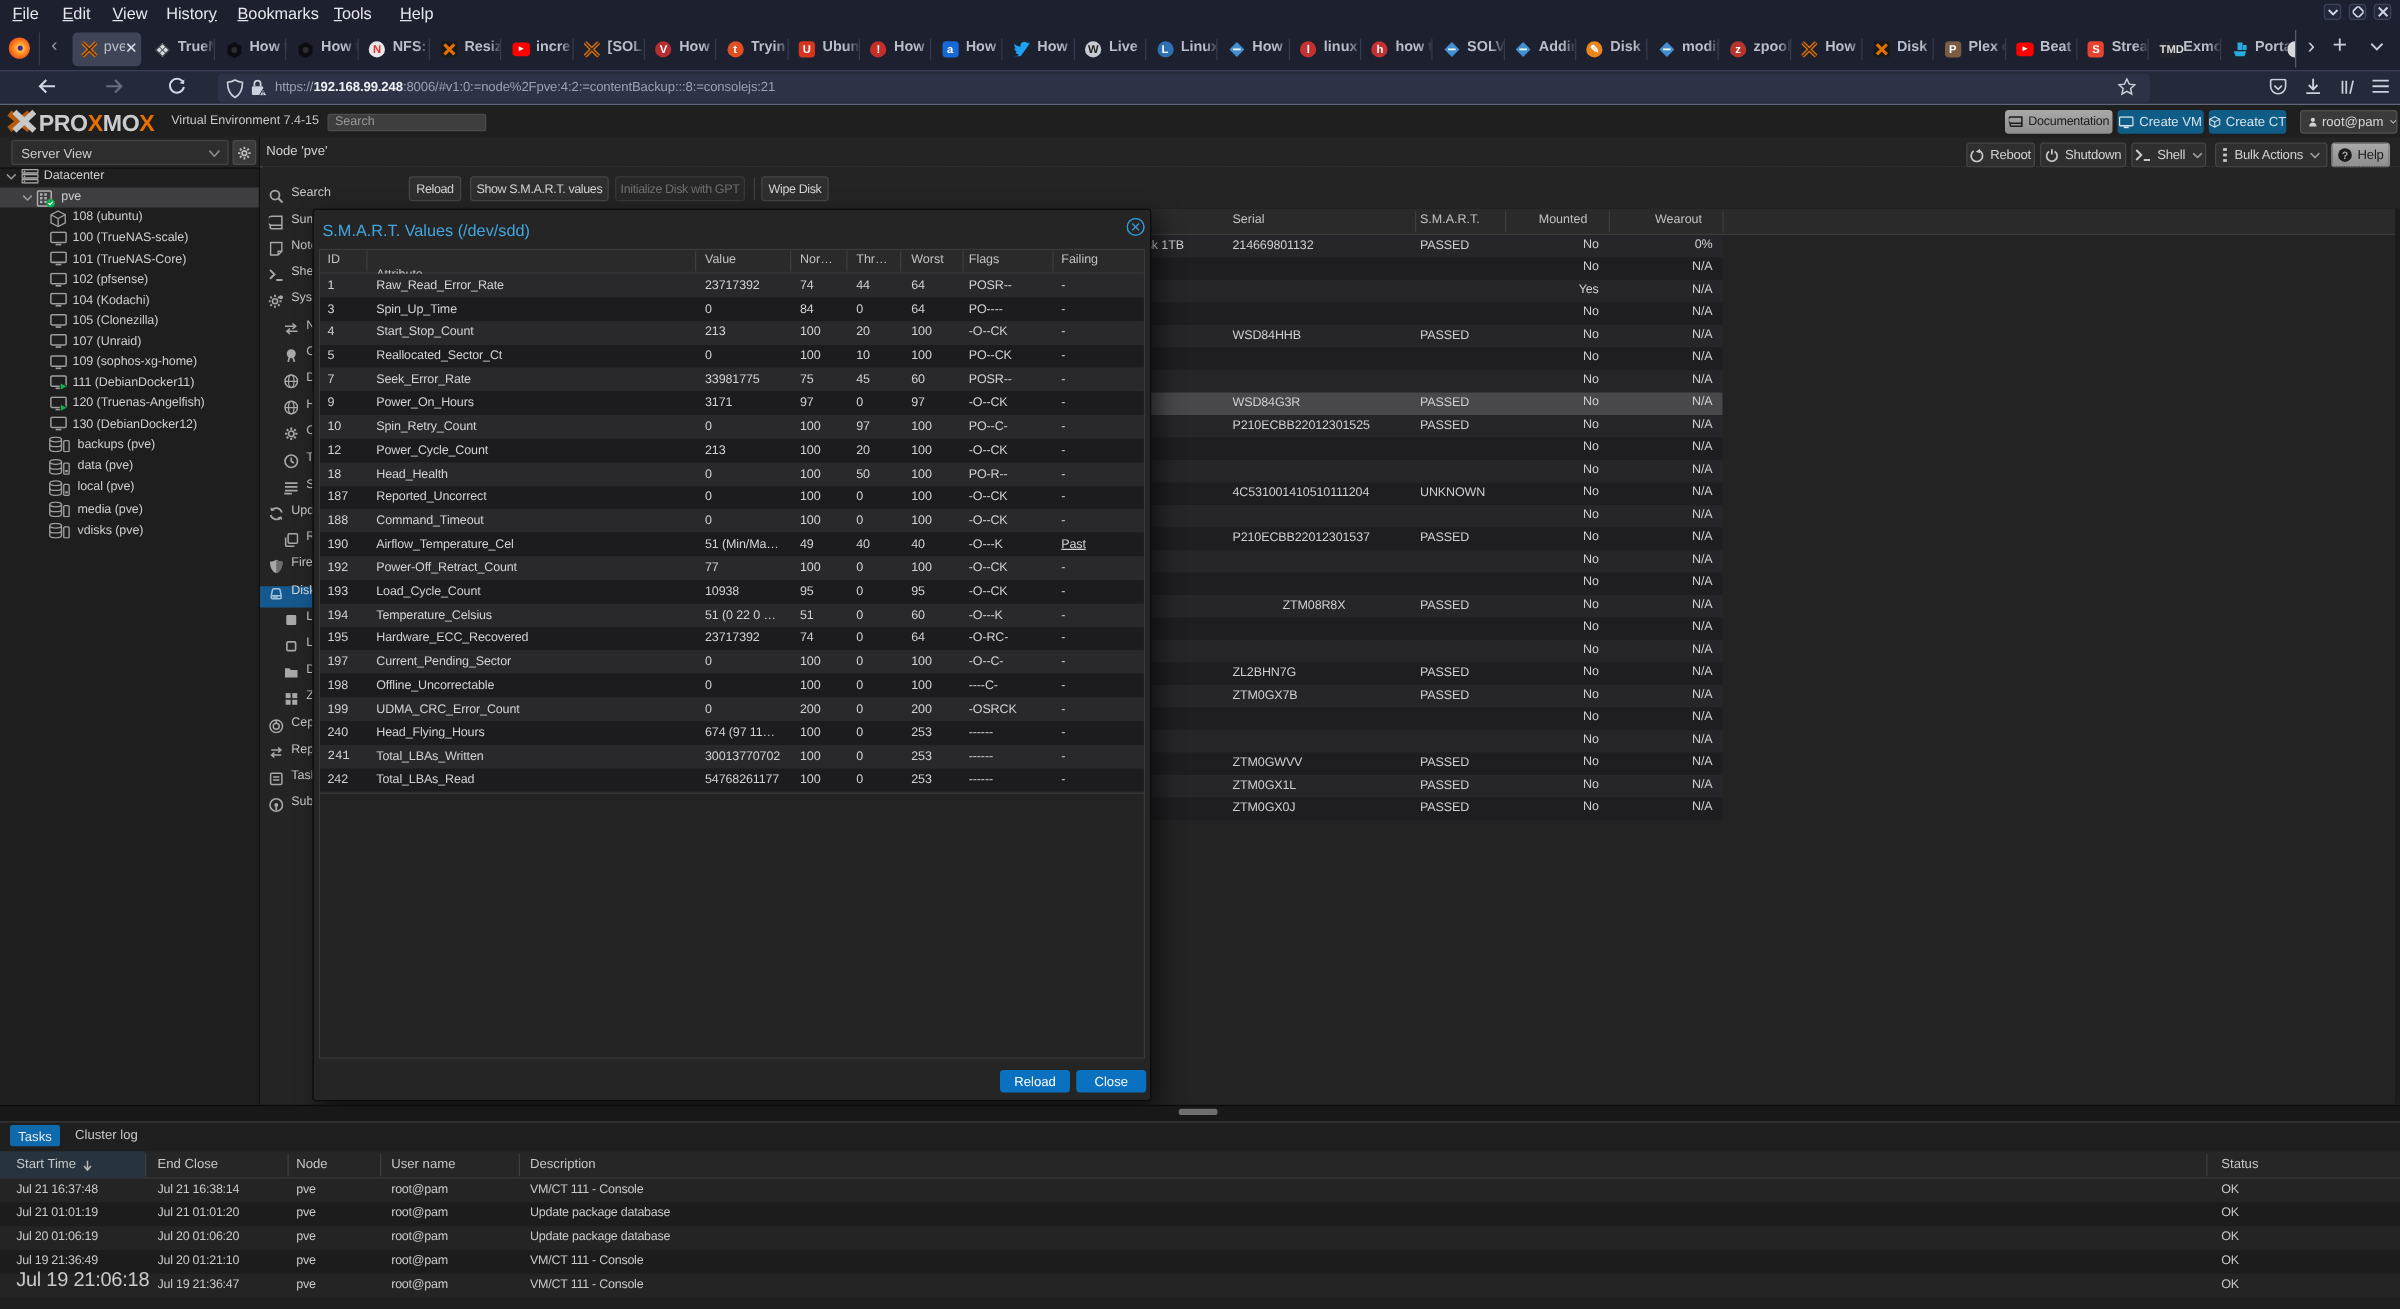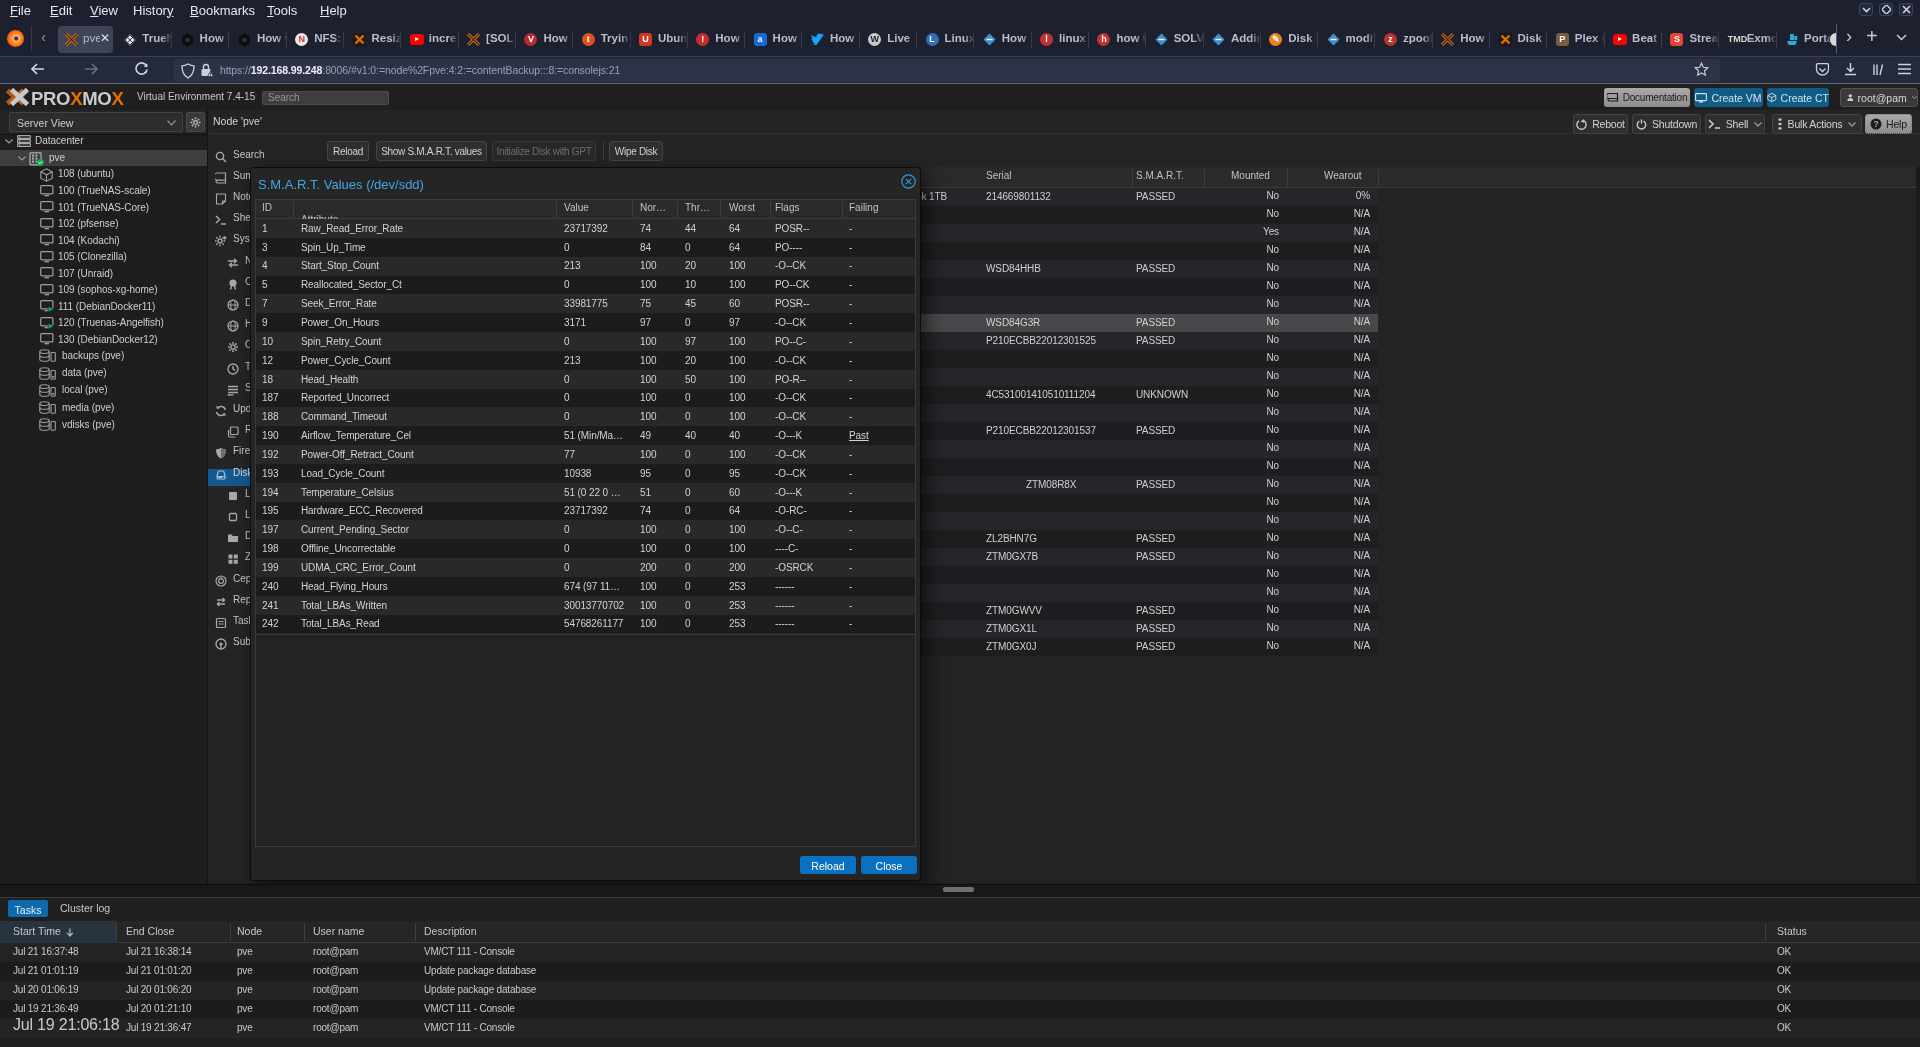--- a/index.html
+++ b/index.html
@@ -1088,21 +1088,21 @@
 <div class="a" style="left:256px;top:576.96px;width:659px;height:18.84px;background:#1c1c1f;"></div>
 <div class="tx" style="left:262px;top:580.76px;font-size:10px;letter-spacing:-0.1px;color:#d2d2d2;">240</div>
 <div class="tx" style="left:301px;top:580.76px;font-size:10px;letter-spacing:-0.1px;color:#d2d2d2;">Head_Flying_Hours</div>
 <div class="tx" style="left:564px;top:580.76px;font-size:10px;letter-spacing:-0.1px;color:#d2d2d2;">674 (97 11…</div>
 <div class="tx" style="left:640px;top:580.76px;font-size:10px;letter-spacing:-0.1px;color:#d2d2d2;">100</div>
 <div class="tx" style="left:685px;top:580.76px;font-size:10px;letter-spacing:-0.1px;color:#d2d2d2;">0</div>
 <div class="tx" style="left:729px;top:580.76px;font-size:10px;letter-spacing:-0.1px;color:#d2d2d2;">253</div>
 <div class="tx" style="left:775px;top:580.76px;font-size:10px;letter-spacing:-0.1px;color:#d2d2d2;">------</div>
 <div class="tx" style="left:849px;top:580.76px;font-size:10px;letter-spacing:-0.1px;color:#d2d2d2;">-</div>
 <div class="a" style="left:256px;top:595.80px;width:659px;height:18.84px;background:#29292c;"></div>
-<div class="tx" style="left:262px;top:599.60px;font-size:10px;letter-spacing:-0.1px;color:#d2d2d2;">241</div>
+<div class="tx" style="left:262px;top:599.60px;font-size:10px;letter-spacing:-0.1px;color:#d2d2d2;font-family:Liberation Mono, monospace;">241</div>
 <div class="tx" style="left:301px;top:599.60px;font-size:10px;letter-spacing:-0.1px;color:#d2d2d2;">Total_LBAs_Written</div>
 <div class="tx" style="left:564px;top:599.60px;font-size:10px;letter-spacing:-0.1px;color:#d2d2d2;">30013770702</div>
 <div class="tx" style="left:640px;top:599.60px;font-size:10px;letter-spacing:-0.1px;color:#d2d2d2;">100</div>
 <div class="tx" style="left:685px;top:599.60px;font-size:10px;letter-spacing:-0.1px;color:#d2d2d2;">0</div>
 <div class="tx" style="left:729px;top:599.60px;font-size:10px;letter-spacing:-0.1px;color:#d2d2d2;">253</div>
 <div class="tx" style="left:775px;top:599.60px;font-size:10px;letter-spacing:-0.1px;color:#d2d2d2;">------</div>
 <div class="tx" style="left:849px;top:599.60px;font-size:10px;letter-spacing:-0.1px;color:#d2d2d2;">-</div>
 <div class="a" style="left:256px;top:614.64px;width:659px;height:18.84px;background:#1c1c1f;"></div>
 <div class="tx" style="left:262px;top:618.44px;font-size:10px;letter-spacing:-0.1px;color:#d2d2d2;text-align:right;">242</div>
 <div class="tx" style="left:301px;top:618.44px;font-size:10px;letter-spacing:-0.1px;color:#d2d2d2;">Total_LBAs_Read</div>

